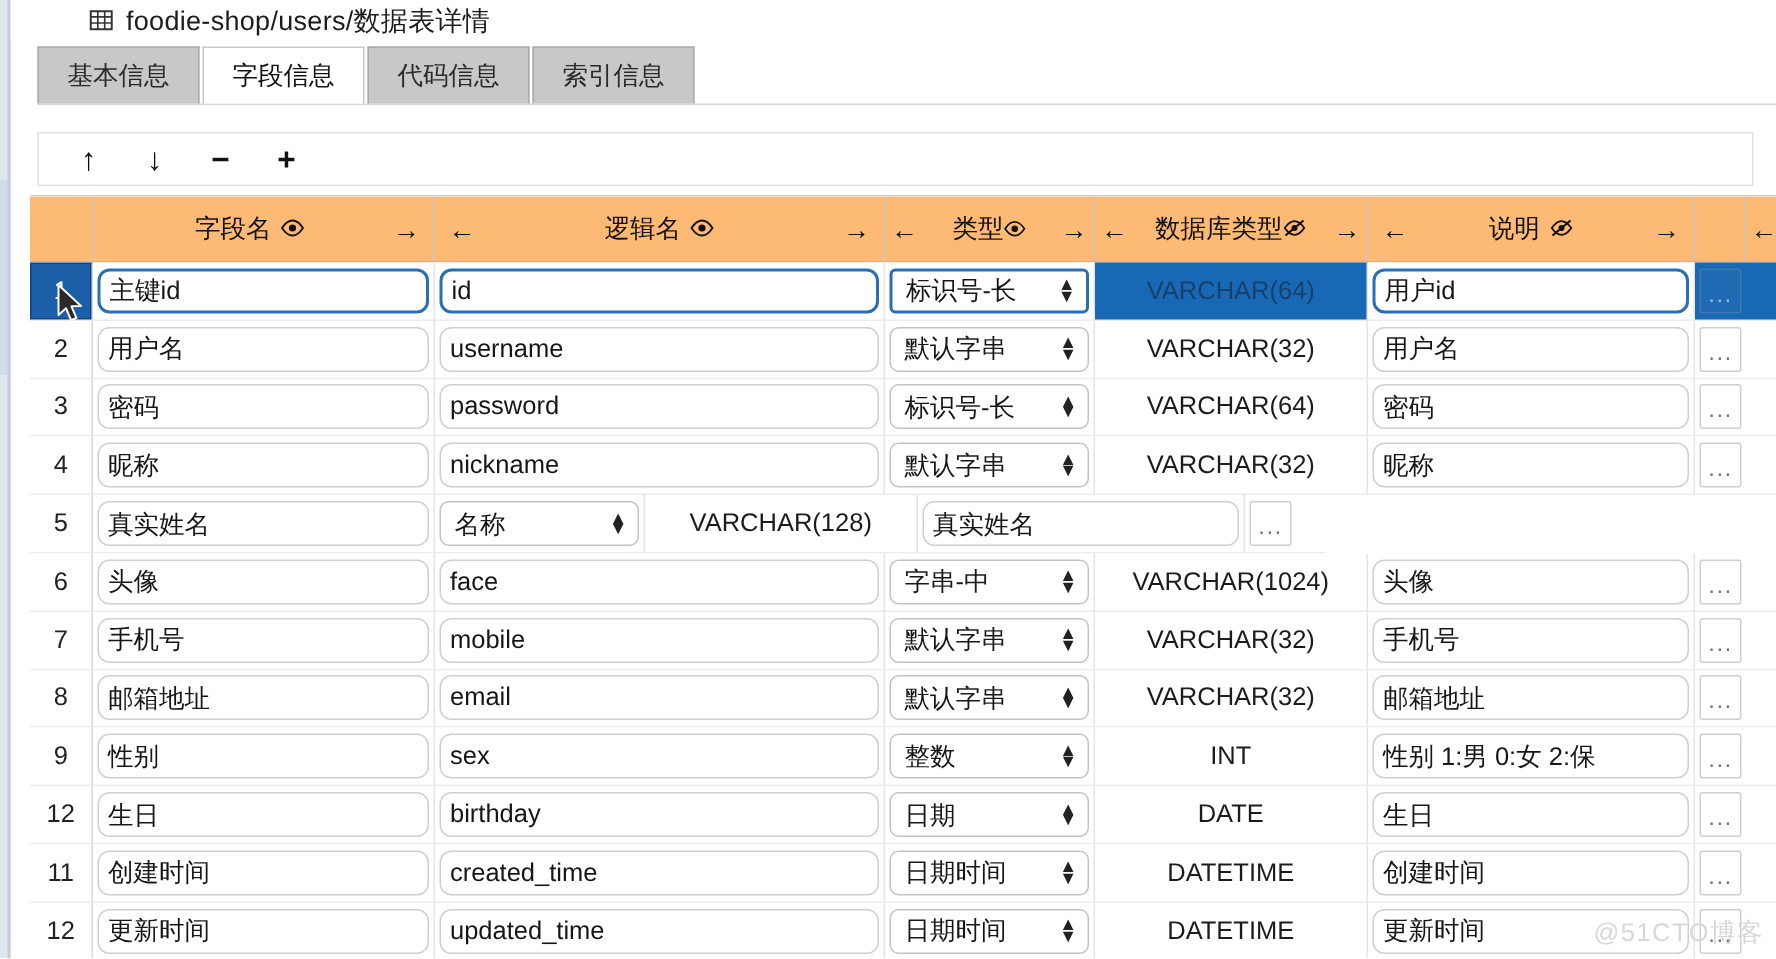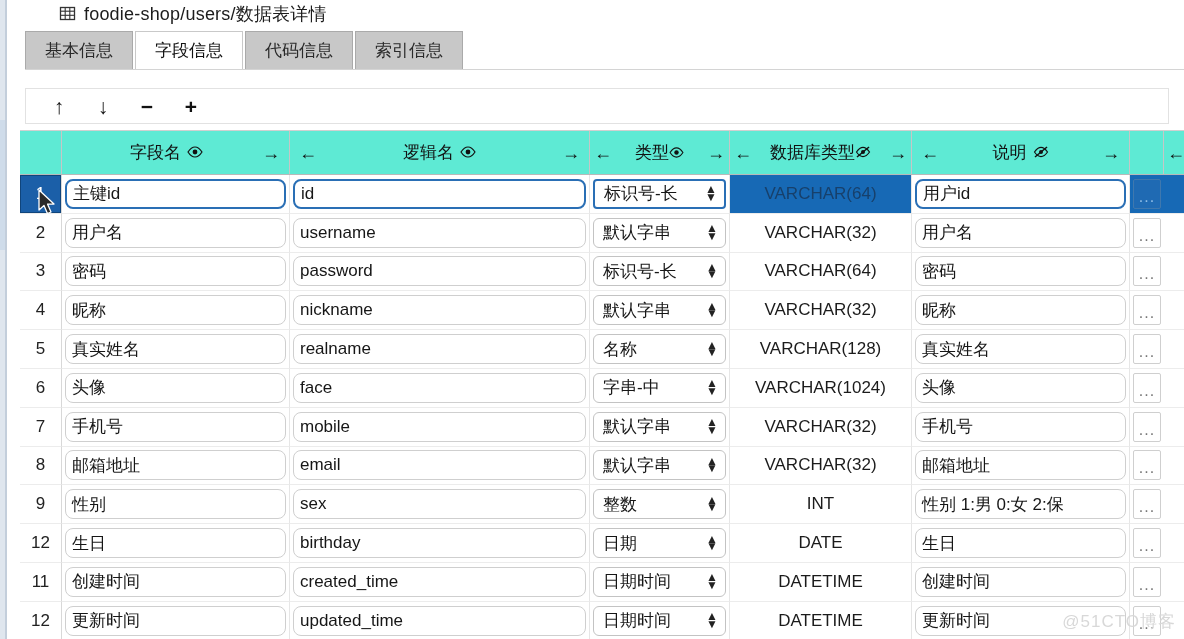--- a/index.html
+++ b/index.html
@@ -49,21 +49,21 @@
   .c-field{width:228px;flex:none;}
   .c-logic{width:300px;flex:none;}
   .c-type{width:140px;flex:none;}
   .c-dbtype{width:182px;flex:none;}
   .c-desc{width:218px;flex:none;}
   .c-dots{width:34px;flex:none;}
   .c-pk{width:20px;flex:none;}
 
   .hcell{box-sizing:border-box;border-right:1px solid #c6c6c6;
          display:flex;align-items:center;justify-content:space-between;
-         padding:0 9px;font-size:17px;color:#111;height:100%;background:#5eead4;}
+         padding:0 9px;font-size:17px;color:#111;height:100%;background:#fdba74;}
   .hcell .htitle{flex:1;text-align:center;display:flex;align-items:center;justify-content:center;gap:6px;white-space:nowrap;}
   .hcell .harrow{font-size:18px;color:#111;font-weight:bold;line-height:1;}
   .hcell.tight{padding:0 4px;}
   .hcell.tight .htitle{gap:0;}
 
   .bcell{box-sizing:border-box;border-right:1px solid #e6e6e6;border-bottom:1px solid #ececec;
          display:flex;align-items:center;height:100%;background:#fff;padding:0 3px;}
 
   .numcell{justify-content:center;font-size:17px;color:#222;background:#fff;
            border-right:1px solid #d8d8d8;border-bottom:1px solid #ececec;}
@@ -349,23 +349,20 @@
           </div>
           <div class="bcell c-pk pkcell"></div>
         </div>
         <div class="grow row">
           <div class="bcell c-num numcell">
             <span>5</span>
           </div>
           <div class="bcell c-field">
             <span class="txtbox">真实姓名</span>
           </div>
-          <div class="bcell c-logic">
-            <span class="txtbox">realname</span>
-          </div>
           <div class="bcell c-type">
             <span class="combo">
               <span>名称</span>
               <span class="stepper">▲<br>▼</span>
             </span>
           </div>
           <div class="bcell c-dbtype dbcell">
             <span>VARCHAR(128)</span>
           </div>
           <div class="bcell c-desc">

